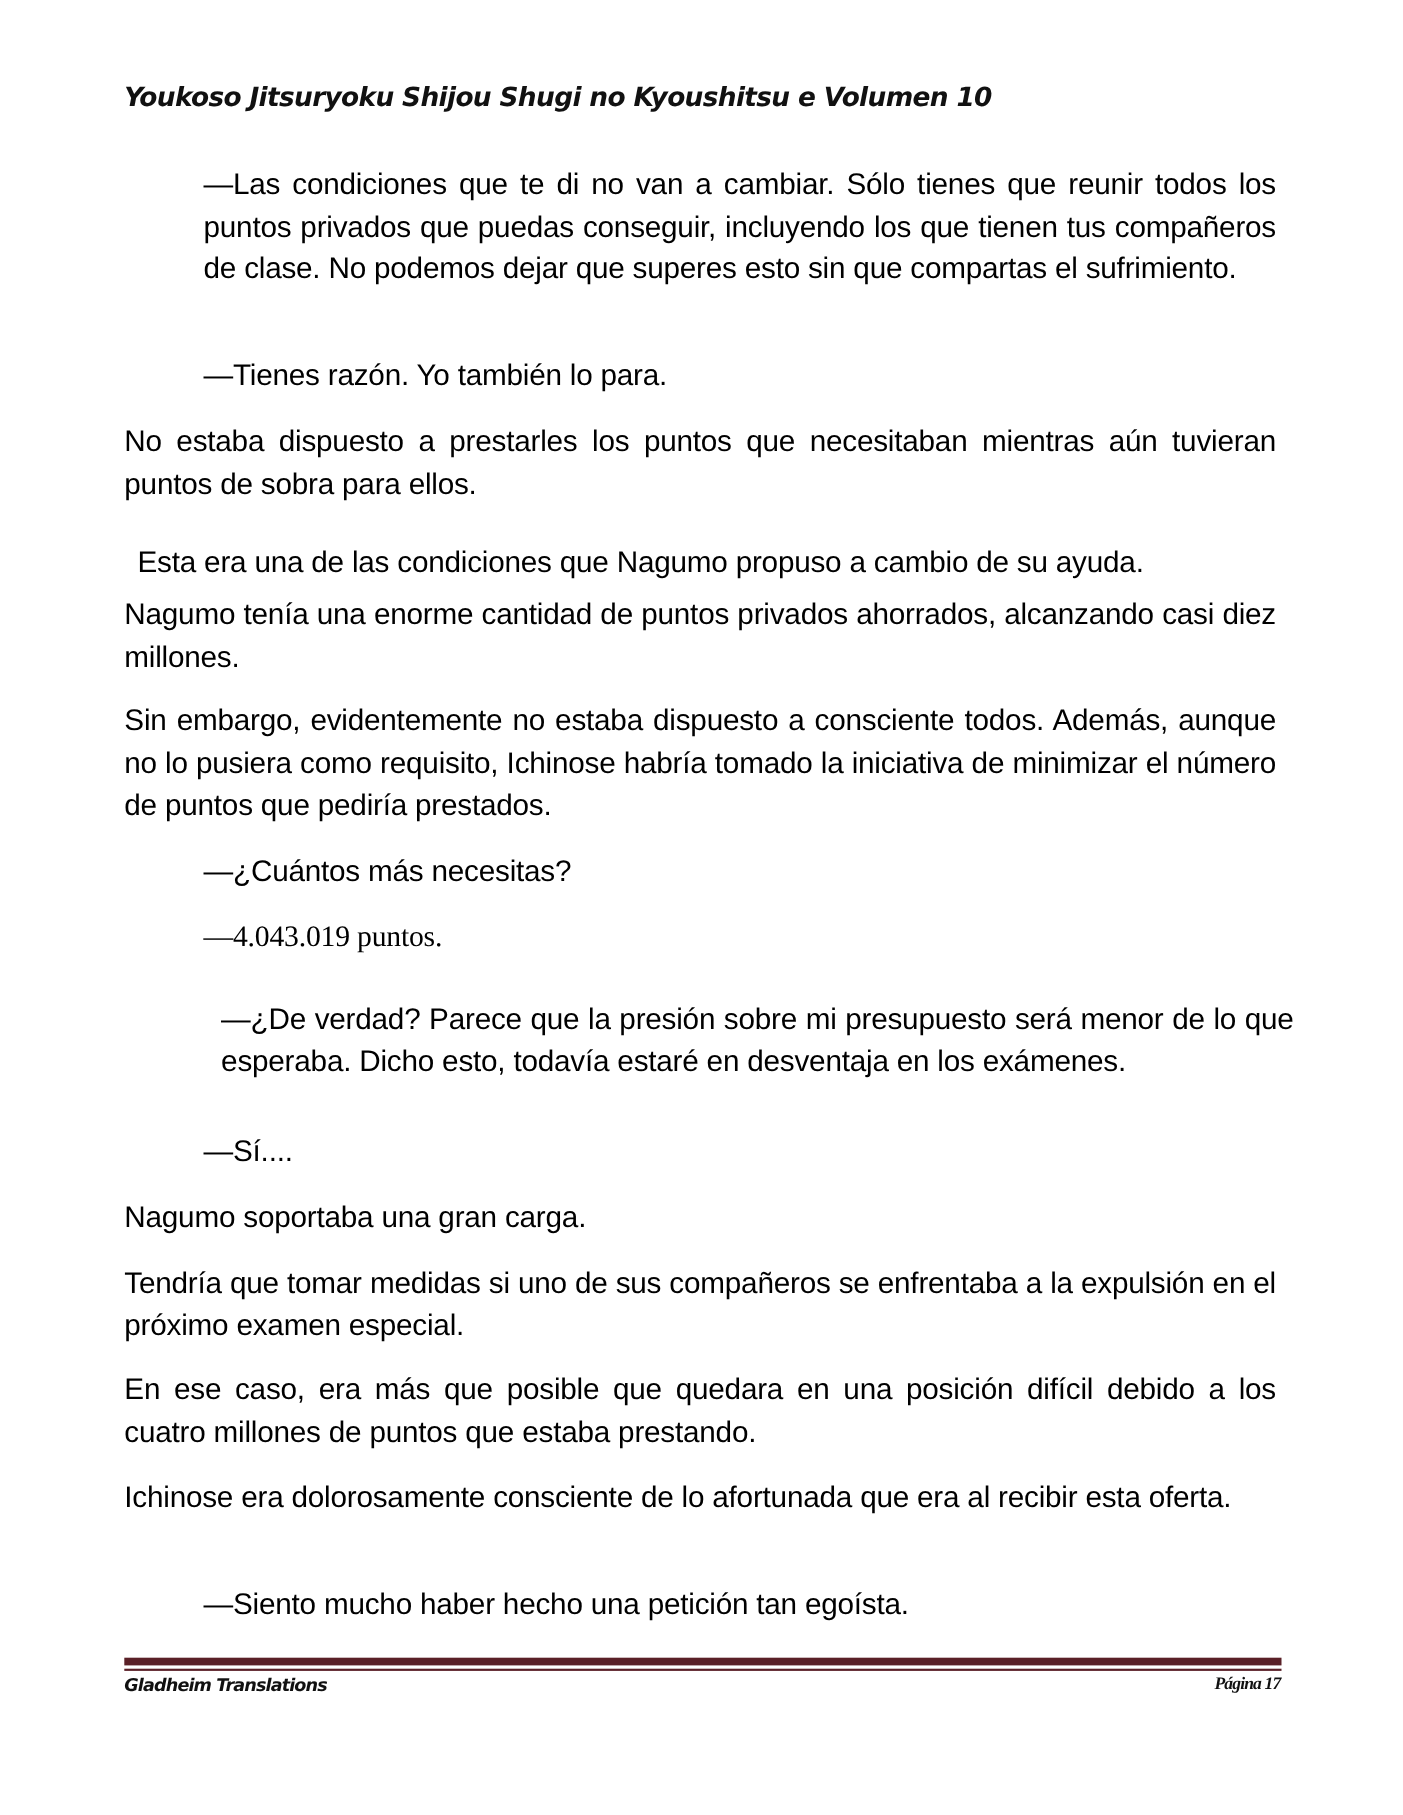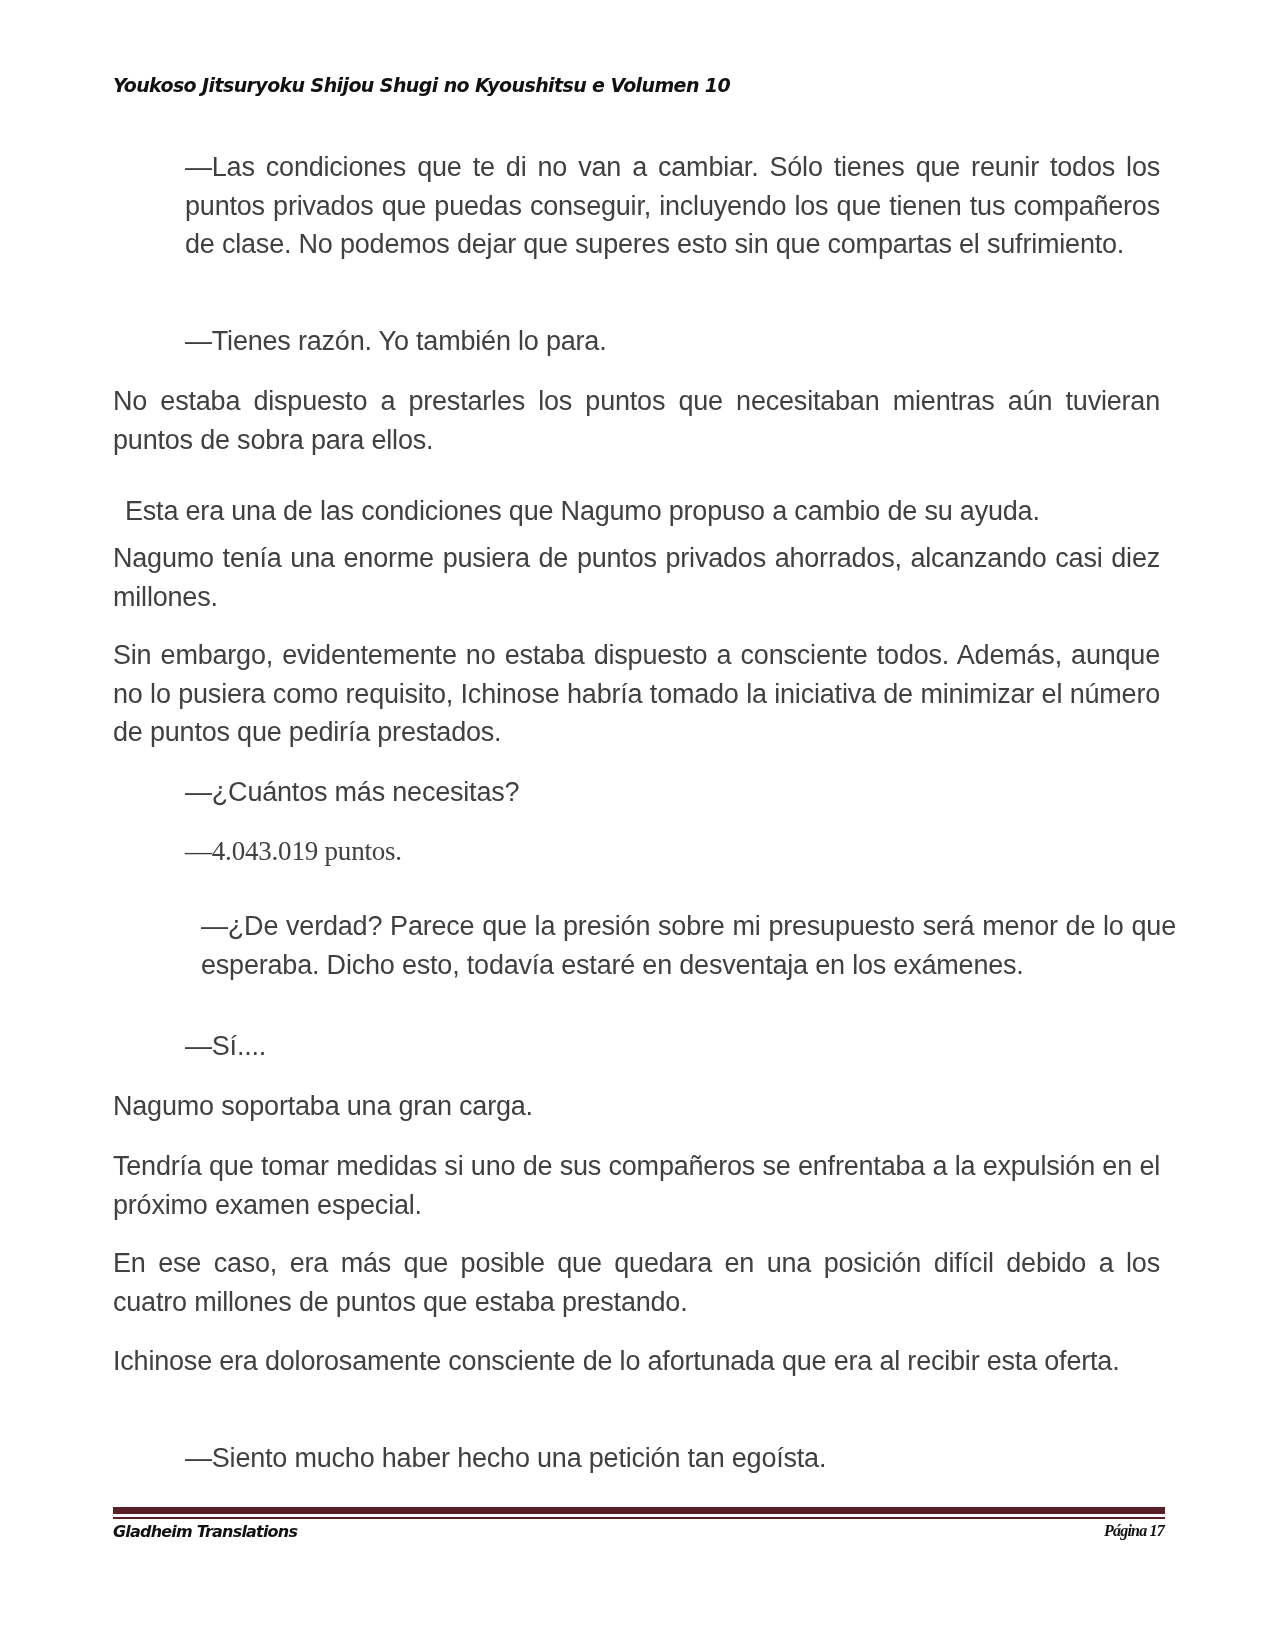--- a/index.html
+++ b/index.html
@@ -1,25 +1,25 @@
 <!DOCTYPE html>
 <html><head>
 <meta charset="utf-8">
 <style>
   html, body { margin:0; padding:0; background:#ffffff; }
   body { width:1275px; height:1650px; position:relative; overflow:hidden; }
   .header {
     position:absolute; left:113px; top:74px;
     font-family:"DejaVu Sans", sans-serif; font-weight:bold; font-style:italic;
-    font-size:19px; color:#111; letter-spacing:-0.6px;
+    font-size:24px; color:#111; letter-spacing:-0.6px;
   }
   .para {
     position:absolute; left:113px; width:1047px;
     font-family:"Liberation Sans", sans-serif; font-size:27px; line-height:38.5px;
-    color:#404040; text-align:justify; letter-spacing:-0.2px;
+    color:#000000; text-align:justify; letter-spacing:-0.2px;
   }
   .para.indent { left:185px; width:975px; }
   .rule-thick {
     position:absolute; left:113px; top:1507px; width:1052px; height:7px; background:#5a2027;
   }
   .rule-thin {
     position:absolute; left:113px; top:1517px; width:1052px; height:2px; background:#5a2027;
   }
   .footer-left, .footer-right {
     position:absolute; top:1522px;
@@ -31,21 +31,21 @@
 </style>
 </head>
 <body>
 
 <div class="header">Youkoso Jitsuryoku Shijou Shugi no Kyoushitsu e Volumen 10</div>
 
 <p class="para indent" style="top:148px; margin:0;">—Las condiciones que te di no van a cambiar. Sólo tienes que reunir todos los puntos privados que puedas conseguir, incluyendo los que tienen tus compañeros de clase. No podemos dejar que superes esto sin que compartas el sufrimiento.</p>
 <p class="para indent" style="top:322px; margin:0;">—Tienes razón. Yo también lo para.</p>
 <p class="para" style="top:382px; margin:0;">No estaba dispuesto a prestarles los puntos que necesitaban mientras aún tuvieran puntos de sobra para ellos.</p>
 <p class="para" style="top:480px; margin:12px;">Esta era una de las condiciones que Nagumo propuso a cambio de su ayuda.</p>
-<p class="para" style="top:539px; margin:0;">Nagumo tenía una enorme pusiera de puntos privados ahorrados, alcanzando casi diez millones.</p>
+<p class="para" style="top:539px; margin:0;">Nagumo tenía una enorme cantidad de puntos privados ahorrados, alcanzando casi diez millones.</p>
 <p class="para" style="top:636px; margin:0;">Sin embargo, evidentemente no estaba dispuesto a consciente todos. Además, aunque no lo pusiera como requisito, Ichinose habría tomado la iniciativa de minimizar el número de puntos que pediría prestados.</p>
 <p class="para indent" style="top:773px; margin:0;">—¿Cuántos más necesitas?</p>
 <p class="para indent" style="top:832px; margin:0;font-family:Liberation Serif, serif;">—4.043.019 puntos.</p>
 <p class="para indent" style="top:891px; margin:16px;">—¿De verdad? Parece que la presión sobre mi presupuesto será menor de lo que esperaba. Dicho esto, todavía estaré en desventaja en los exámenes.</p>
 <p class="para indent" style="top:1027px; margin:0;">—Sí....</p>
 <p class="para" style="top:1087px; margin:0;">Nagumo soportaba una gran carga.</p>
 <p class="para" style="top:1147px; margin:0;">Tendría que tomar medidas si uno de sus compañeros se enfrentaba a la expulsión en el próximo examen especial.</p>
 <p class="para" style="top:1244px; margin:0;">En ese caso, era más que posible que quedara en una posición difícil debido a los cuatro millones de puntos que estaba prestando.</p>
 <p class="para" style="top:1342px; margin:0;">Ichinose era dolorosamente consciente de lo afortunada que era al recibir esta oferta.</p>
 <p class="para indent" style="top:1439px; margin:0;">—Siento mucho haber hecho una petición tan egoísta.</p>

